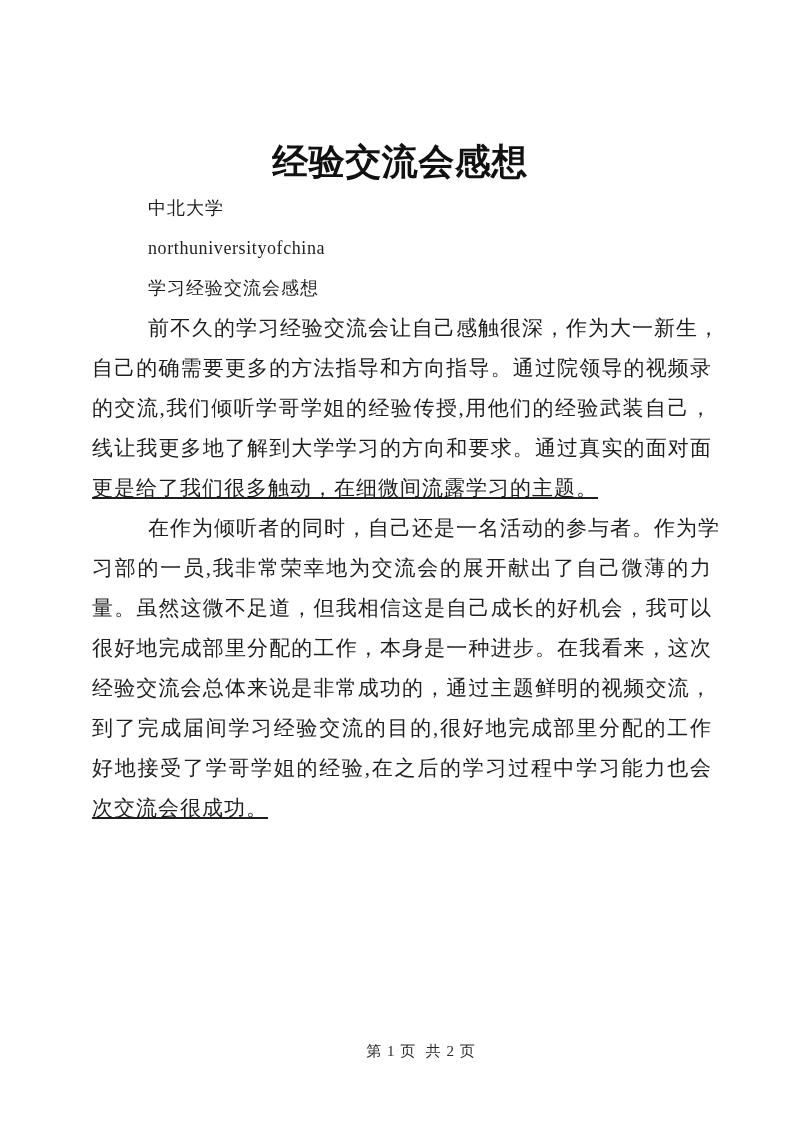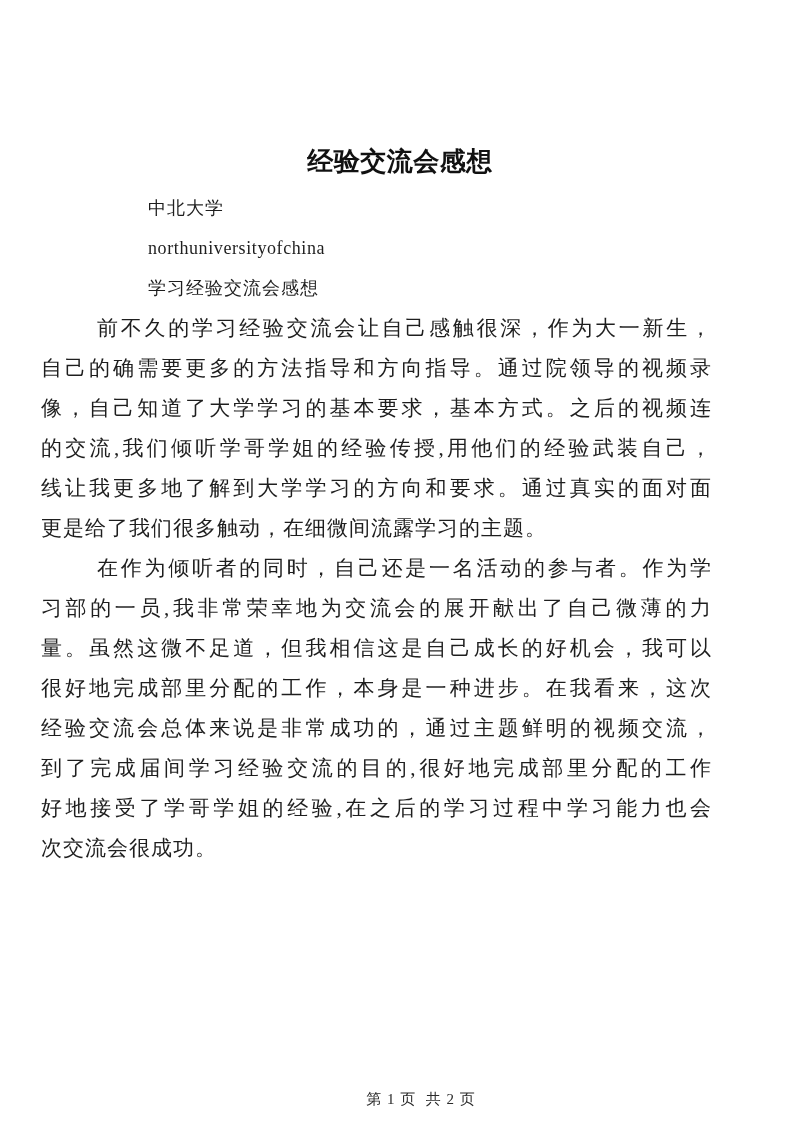--- a/index.html
+++ b/index.html
@@ -19,62 +19,63 @@
     height: 1131px;
     background: #ffffff;
     overflow: hidden;
   }
   .doc-title {
     margin: 0;
     padding-top: 142px;
     height: 40px;
     line-height: 40px;
     text-align: center;
-    font-size: 26px;
+    font-size: 36px;
     font-weight: bold;
     color: #111111;
     letter-spacing: 0.5px;
   }
   .meta-block {
     margin: 6px 88px 0 92px;
   }
   .meta-line {
     padding-left: 56px;
     height: 40px;
     line-height: 40px;
     font-size: 18px;
     letter-spacing: 1px;
     white-space: nowrap;
   }
   .meta-line.latin {
     letter-spacing: 0.6px;
   }
   .doc-body {
-    margin: 0 88px 0 41px;
+    margin: 0 88px 0 92px;
   }
   .line {
     height: 40px;
     line-height: 40px;
     font-size: 21px;
     letter-spacing: 1px;
     text-align: justify;
     text-align-last: justify;
     text-justify: inter-character;
     white-space: nowrap;
     overflow: visible;
   }
   .line.first {
     text-indent: 56px;
   }
   .line.last {
     text-align-last: left;
+    text-decoration: underline;
   }
   .page-footer {
     position: absolute;
-    top: 1090px;
+    top: 1042px;
     left: 0;
     width: 800px;
     box-sizing: border-box;
     padding-left: 42px;
     text-align: center;
     font-size: 15px;
     color: #2a2a2a;
   }
   .page-footer span {
     white-space: pre;
@@ -92,21 +93,20 @@
     <div class="meta-line">中北大学</div>
     <div class="meta-line latin">northuniversityofchina</div>
     <div class="meta-line">学习经验交流会感想</div>
   </div>
 
   <div class="doc-body">
 
     <div class="para">
       <div class="line first">前不久的学习经验交流会让自己感触很深，作为大一新生，</div>
       <div class="line">自己的确需要更多的方法指导和方向指导。通过院领导的视频录</div>
-      <div class="line">像，自己知道了大学学习的基本要求，基本方式。之后的视频连</div>
       <div class="line">的交流,我们倾听学哥学姐的经验传授,用他们的经验武装自己，</div>
       <div class="line">线让我更多地了解到大学学习的方向和要求。通过真实的面对面</div>
       <div class="line last">更是给了我们很多触动，在细微间流露学习的主题。</div>
     </div>
 
     <div class="para">
       <div class="line first">在作为倾听者的同时，自己还是一名活动的参与者。作为学</div>
       <div class="line">习部的一员,我非常荣幸地为交流会的展开献出了自己微薄的力</div>
       <div class="line">量。虽然这微不足道，但我相信这是自己成长的好机会，我可以</div>
       <div class="line">很好地完成部里分配的工作，本身是一种进步。在我看来，这次</div>

